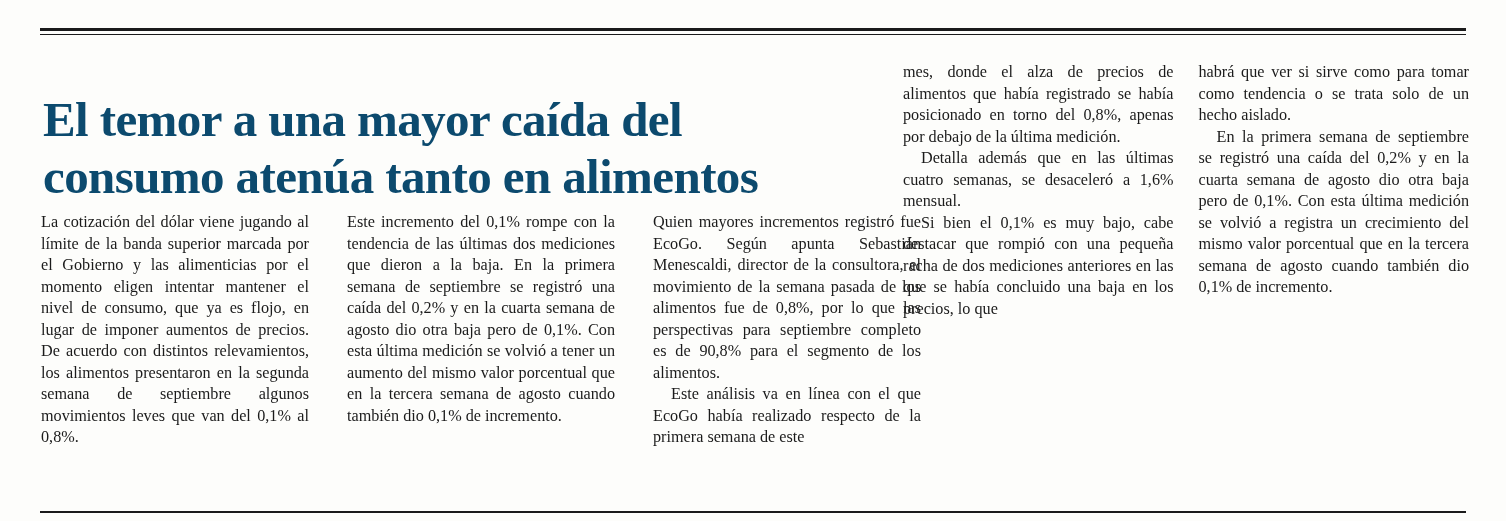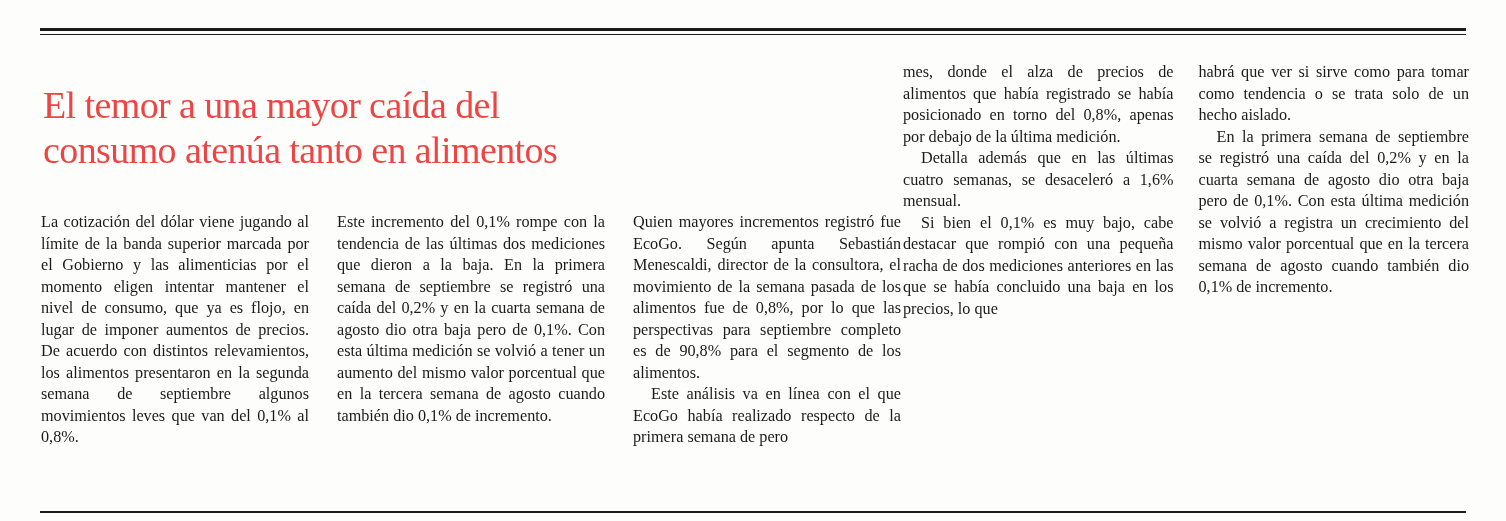--- a/index.html
+++ b/index.html
@@ -44,38 +44,38 @@
     height: 2px;
     background: #1b1b1b;
   }
   
   .headline {
     position: absolute;
     left: 43px;
     top: 58px;
     width: 830px;
     font-family: "Liberation Serif", serif;
-    font-weight: normal;
-    font-size: 38px;
+    font-weight: bold;
+    font-size: 49px;
     line-height: 1.17;
     letter-spacing: -0.6px;
-    color: #ef4444;
+    color: #0c4a6e;
   }
   .headline .line {
     display: block;
     white-space: nowrap;
   }
   
   .columns {
     position: absolute;
     left: 41px;
     top: 212px;
     width: 1428px;
     display: flex;
-    gap: 6px;
+    gap: 16px;
   }
   .col {
     width: 268px;
     margin-right: 22px;
     font-size: 16.2px;
     line-height: 1.33;
     text-align: justify;
     text-justify: inter-word;
     hyphens: none;
   }
@@ -128,21 +128,21 @@
 
   <div class="columns">
     <div class="col">
       <p>La cotización del dólar viene jugando al límite de la banda superior marcada por el Gobierno y las alimenticias por el momento eligen intentar mantener el nivel de consumo, que ya es flojo, en lugar de imponer aumentos de precios. De acuerdo con distintos relevamientos, los alimentos presentaron en la segunda semana de septiembre algunos movimientos leves que van del 0,1% al 0,8%.</p>
     </div>
     <div class="col">
       <p>Este incremento del 0,1% rompe con la tendencia de las últimas dos mediciones que dieron a la baja. En la primera semana de septiembre se registró una caída del 0,2% y en la cuarta semana de agosto dio otra baja pero de 0,1%. Con esta última medición se volvió a tener un aumento del mismo valor porcentual que en la tercera semana de agosto cuando también dio 0,1% de incremento.</p>
     </div>
     <div class="col">
       <p>Quien mayores incrementos registró fue EcoGo. Según apunta Sebastián Menescaldi, director de la consultora, el movimiento de la semana pasada de los alimentos fue de 0,8%, por lo que las perspectivas para septiembre completo es de 90,8% para el segmento de los alimentos.</p>
-      <p>Este análisis va en línea con el que EcoGo había realizado respecto de la primera semana de pero</p>
+      <p>Este análisis va en línea con el que EcoGo había realizado respecto de la primera semana de este</p>
     </div>
   </div>
 
   <div class="columns-right">
     <div class="col">
       <p>mes, donde el alza de precios de alimentos que había registrado se había posicionado en torno del 0,8%, apenas por debajo de la última medición.</p>
       <p>Detalla además que en las últimas cuatro semanas, se desaceleró a 1,6% mensual.</p>
       <p>Si bien el 0,1% es muy bajo, cabe destacar que rompió con una pequeña racha de dos mediciones anteriores en las que se había concluido una baja en los precios, lo que</p>
     </div>
     <div class="col">

